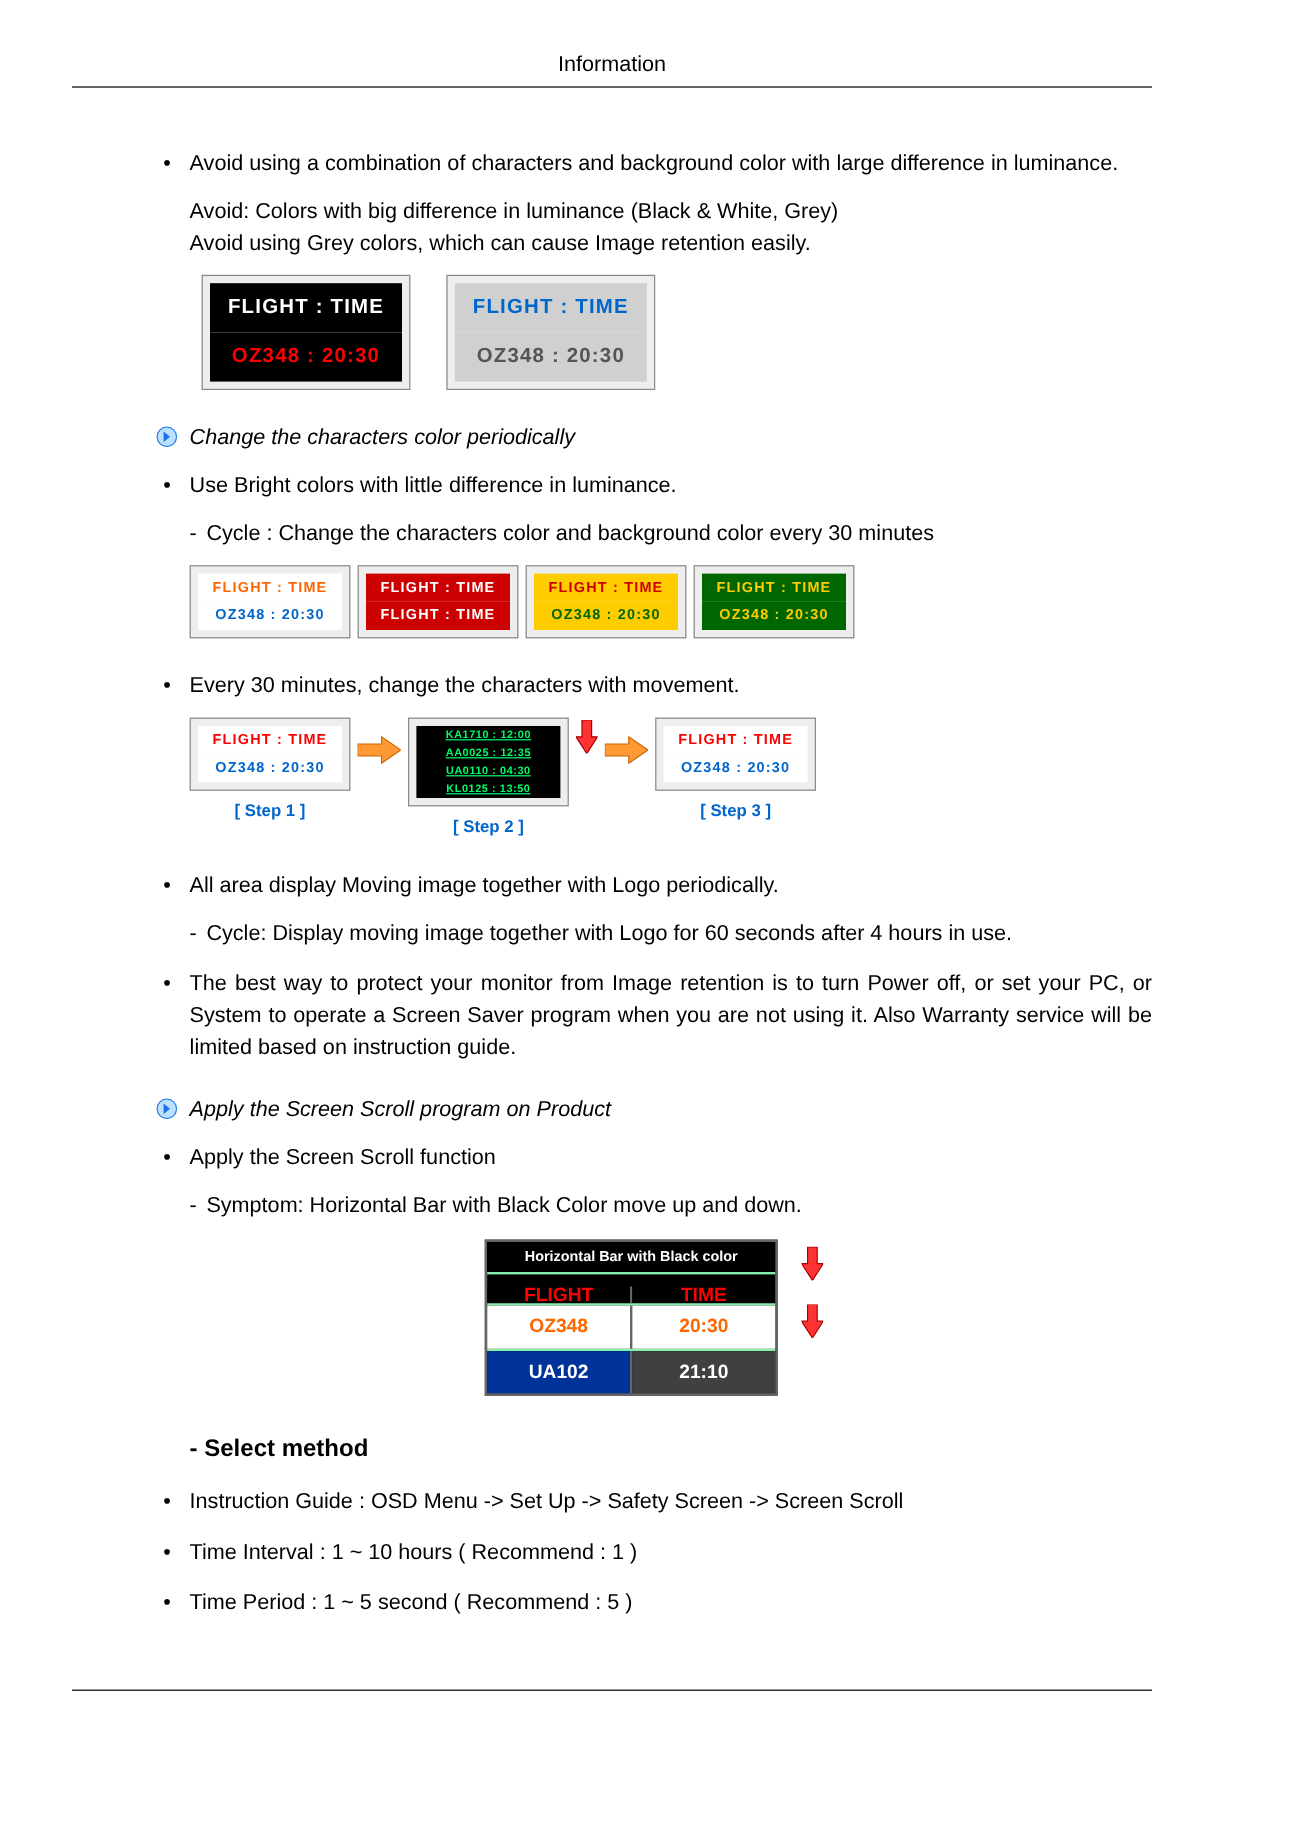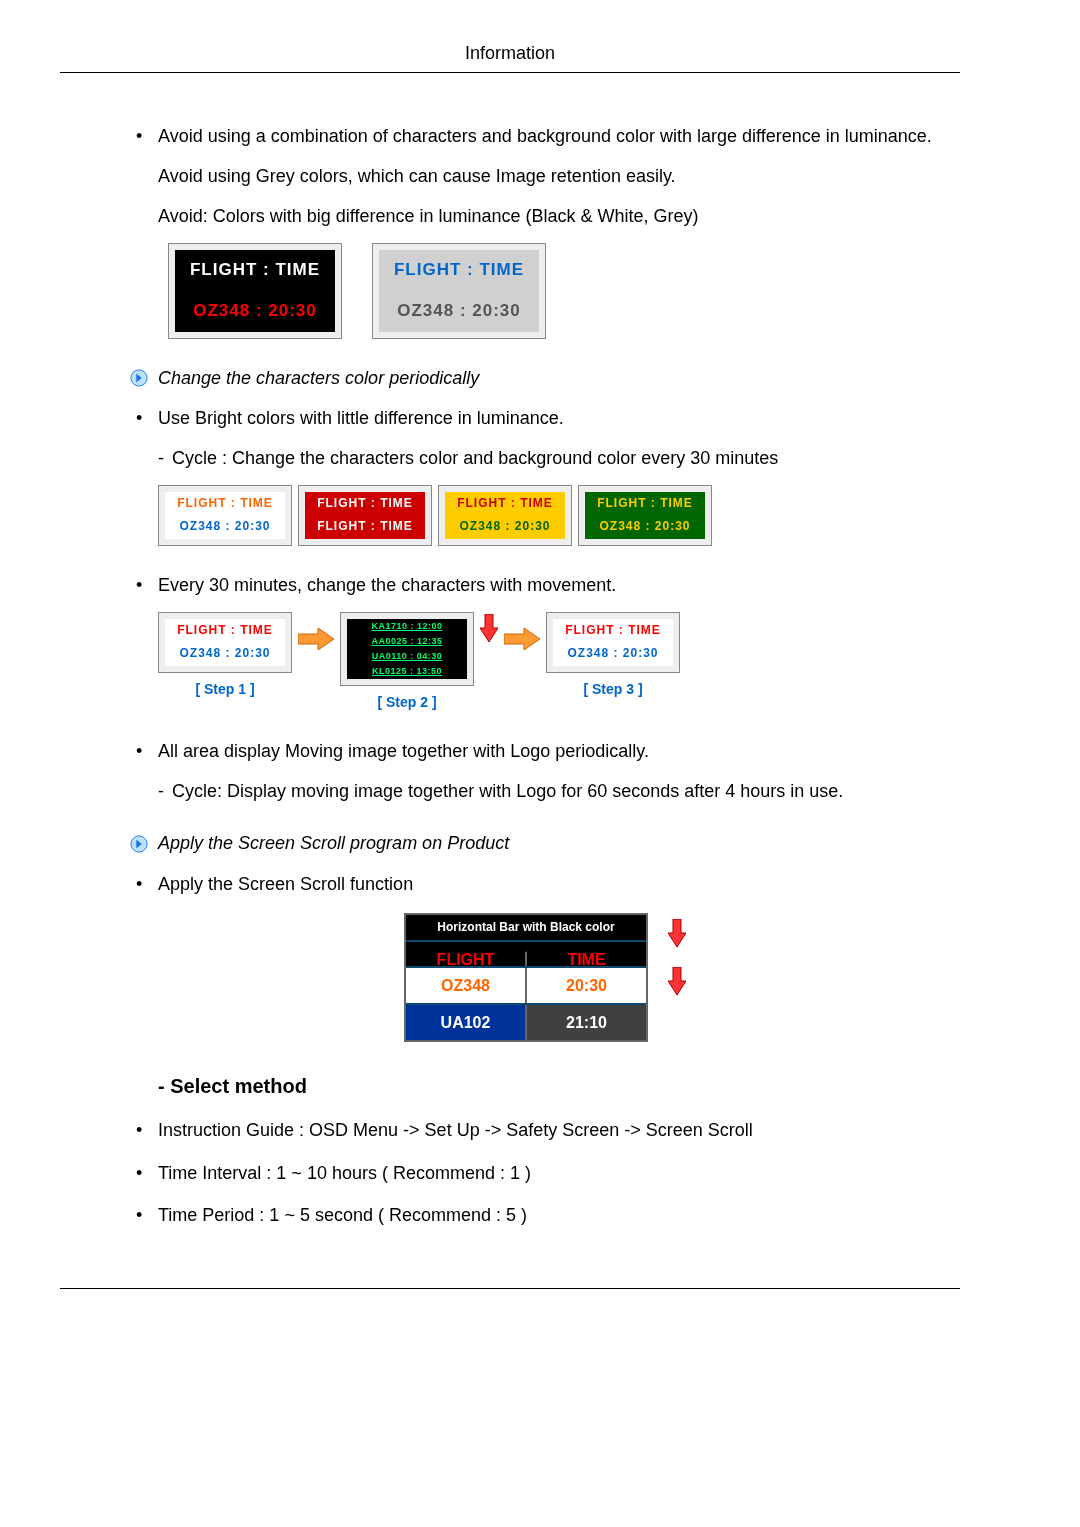--- a/index.html
+++ b/index.html
@@ -146,21 +146,21 @@
   .scroll-title {
     background: #000;
     color: #fff;
     font-size: 12px;
     font-weight: bold;
     text-align: center;
     padding: 4px 0;
   }
   .scroll-row {
     display: flex;
-    border-top: 2px solid #0c4a6e;
+    border-top: 2px solid #86efac;
   }
   .scroll-cell {
     flex: 1;
     text-align: center;
     font-weight: bold;
     font-size: 16px;
     padding: 6px 0;
     border-right: 2px solid #666;
   }
   .scroll-cell:last-child { border-right: none; }
@@ -195,22 +195,22 @@
 <div class="page">
 
   <div class="header">Information</div>
 
   <div class="content">
 
     <ul class="bullets">
       <li>
         <span>Avoid using a combination of characters and background color with large difference in luminance.</span>
         <div class="sub">
+          <div>Avoid: Colors with big difference in luminance (Black &amp; White, Grey)</div>
           <div style="margin-bottom:14px">Avoid using Grey colors, which can cause Image retention easily.</div>
-          <div>Avoid: Colors with big difference in luminance (Black &amp; White, Grey)</div>
         </div>
 
         <div class="fig">
           <div class="fig-row" style="justify-content:flex-start; gap:30px; margin-left:10px;">
             <div class="screen">
               <div class="panel" id="f1a">
                   <div class="row" style="background:#000000;color:#ffffff;font-size:17px;padding:8px 0;">FLIGHT  :  TIME</div>
                   <div class="row" style="background:#000000;color:#ff0000;font-size:17px;padding:8px 0;">OZ348    :  20:30</div>
                 </div>
             </div>
@@ -318,35 +318,41 @@
         </div>
       </li>
 
       <li>
         <span>All area display Moving image together with Logo periodically.</span>
         <div class="sub">
           <div class="sub-item">Cycle: Display moving image together with Logo for 60 seconds after 4 hours in use.</div>
         </div>
       </li>
 
+      <li>
+        <span>The best way to protect your monitor from Image retention is to turn Power off, or set your PC, or System to operate a Screen Saver program when you are not using it. Also Warranty service will be limited based on instruction guide.</span>
+      </li>
     </ul>
 
     <div class="arrow-heading">
       <span class="icon">
         <svg viewBox="0 0 20 20">
             <circle cx="10" cy="10" r="9" fill="#bde0ff" stroke="#1a73e8"></circle>
             <path d="M7 5 L13 10 L7 15 Z" fill="#1a73e8"></path>
           </svg>
       </span>
       <span>Apply the Screen Scroll program on Product</span>
     </div>
 
     <ul class="bullets">
       <li>
         <span>Apply the Screen Scroll function</span>
+        <div class="sub">
+          <div class="sub-item">Symptom: Horizontal Bar with Black Color move up and down.</div>
+        </div>
       </li>
     </ul>
 
     <div class="scroll-fig">
       <div class="scroll-panel">
         <div class="scroll-title">Horizontal Bar with Black color</div>
         <div class="scroll-row" id="sr1" style="height: 24px; overflow: hidden;">
             <div class="scroll-cell cut-top" style="background:#000000;color:#ff0000">FLIGHT</div>
             <div class="scroll-cell cut-top" style="background:#000000;color:#ff0000">TIME</div>
           </div>

